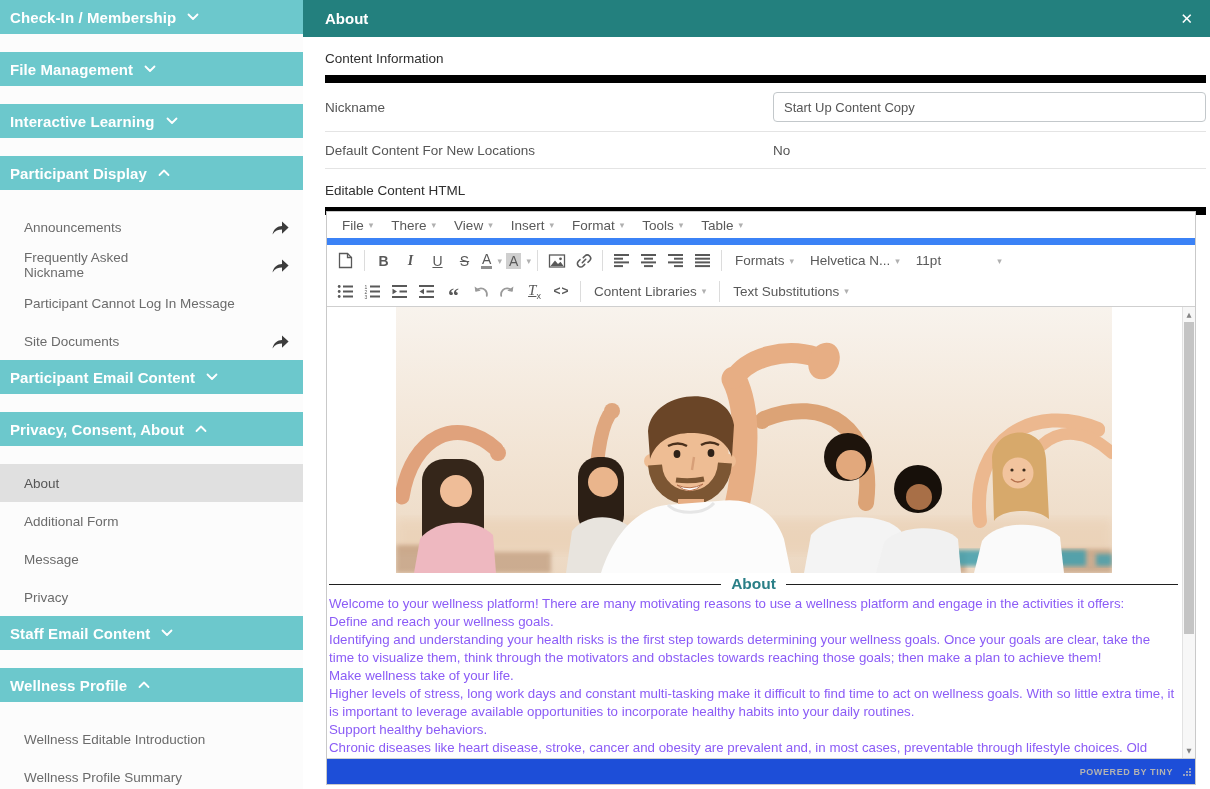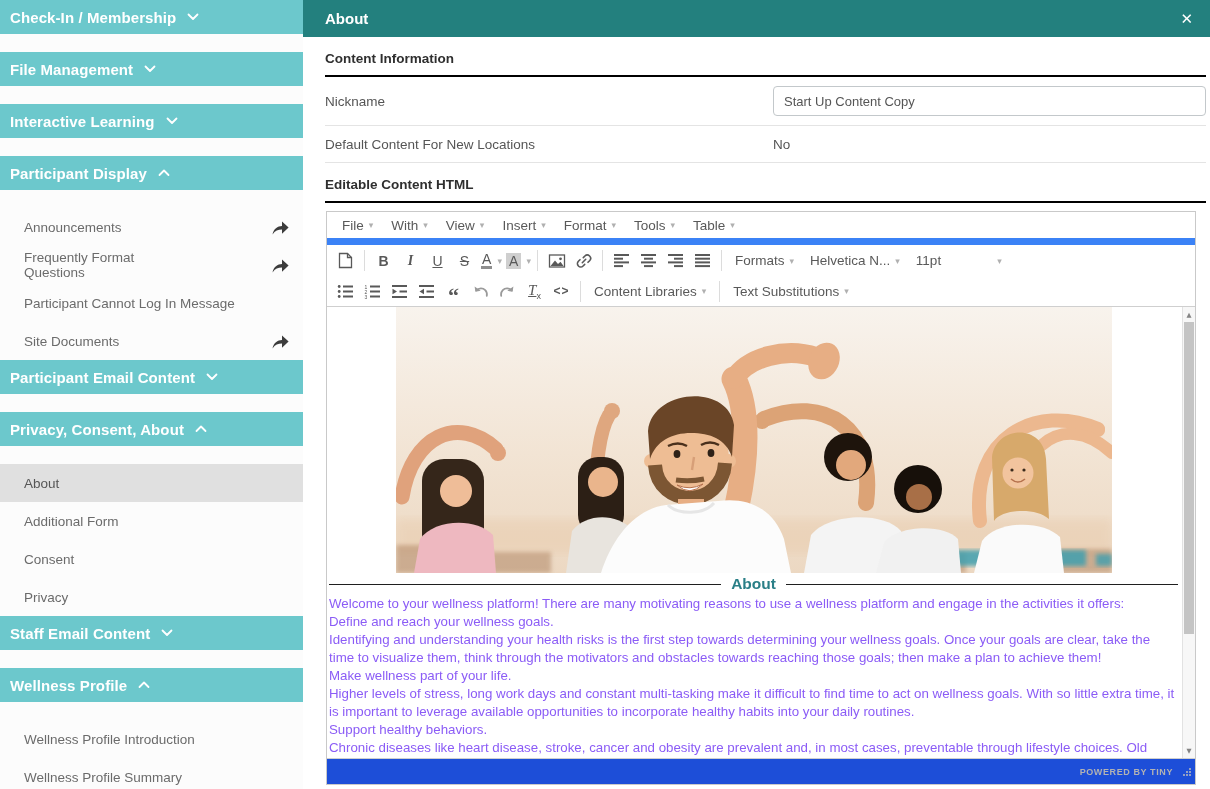--- a/index.html
+++ b/index.html
@@ -26,22 +26,22 @@
   .share { display:flex; align-items:center; }
   
   .main { position:absolute; left:303px; top:0; width:907px; height:789px; background:#fff; }
   .main-header {
     height:37px; background:#23807e; color:#fff; display:flex; align-items:center;
     padding:0 17px 0 22px;
   }
   .main-title { flex:1; font-size:15px; font-weight:600; }
   .close-x { font-size:15px; font-weight:700; cursor:pointer; }
   .section-head {
-    margin:0 4px 0 22px; padding:14px 0 9px; font-size:13.5px; font-weight:700;
-    color:#2f2f2f; border-bottom:2px solid #000000;
+    margin:0 4px 0 22px; padding:14px 0 9px; font-size:13.5px; font-weight:400;
+    color:#2f2f2f; border-bottom:8px solid #000000;
   }
   .field-row { margin:0 4px 0 22px; display:flex; align-items:center; border-bottom:1px solid #e4e4e4; }
   .row1 { height:49px; } .row2 { height:37px; }
   .field-label { flex:1; font-size:13.5px; color:#555; }
   .field-col { width:433px; }
   .nickname-input {
     width:100%; height:30px; border:1px solid #c3c8cb; border-radius:4px; padding:13px 10px;
     font-size:13px; color:#555; font-family:inherit; outline:none; background:#fff;
   }
   .plain-value { font-size:13.5px; color:#555; }
@@ -136,21 +136,21 @@
   <div class="side-sub">
     <span>Announcements</span>
       <span class="flexsp"></span>
     <span class="share">
         <svg width="19" height="17" viewBox="0 0 19 17">
           <path d="M1.5 15.5 C2.6 9.6 6.6 7.1 11 6.9 L11 2.4 L17.6 8.6 L11 14.7 L11 10.6 C7.1 10.6 4 11.8 1.5 15.5 Z" fill="#3c3c3c"></path>
         </svg>
       </span>
   </div>
   <div class="side-sub">
-    <span>Frequently Format Questions</span>
+    <span>Frequently Asked Nickname</span>
       <span class="flexsp"></span>
     <span class="share">
         <svg width="19" height="17" viewBox="0 0 19 17">
           <path d="M1.5 15.5 C2.6 9.6 6.6 7.1 11 6.9 L11 2.4 L17.6 8.6 L11 14.7 L11 10.6 C7.1 10.6 4 11.8 1.5 15.5 Z" fill="#3c3c3c"></path>
         </svg>
       </span>
   </div>
   <div class="side-sub">
     <span>Participant Cannot Log In Message</span>
   </div>
@@ -181,21 +181,21 @@
       </span>
   </div>
 
   <div class="side-sub selected">
     <span>About</span>
   </div>
   <div class="side-sub">
     <span>Additional Form</span>
   </div>
   <div class="side-sub">
-    <span>Consent</span>
+    <span>Message</span>
   </div>
   <div class="side-sub">
     <span>Privacy</span>
   </div>
 
   <div class="side-header">
     <span class="sh-label">Staff Email Content</span>
     <span class="chev">
         <svg width="12" height="8" viewBox="0 0 12 8">
           <polyline points="1.5,1.5 6,6 10.5,1.5" fill="none" stroke="#fff" stroke-width="1.8" stroke-linecap="round" stroke-linejoin="round"></polyline>
@@ -204,21 +204,21 @@
   </div>
   <div class="side-header">
     <span class="sh-label">Wellness Profile</span>
     <span class="chev">
         <svg width="12" height="8" viewBox="0 0 12 8">
           <polyline points="1.5,6 6,1.5 10.5,6" fill="none" stroke="#fff" stroke-width="1.8" stroke-linecap="round" stroke-linejoin="round"></polyline>
         </svg>
       </span>
   </div>
   <div class="side-sub">
-    <span>Wellness Profile Introduction</span>
+    <span>Wellness Editable Introduction</span>
   </div>
   <div class="side-sub">
     <span>Wellness Profile Summary</span>
   </div>
 </div>
 
 <div class="main">
   <div class="main-header">
     <span class="main-title">About</span>
     <span class="close-x">✕</span>
@@ -237,21 +237,21 @@
 
   <div class="section-head">Editable Content HTML</div>
 
   <div class="editor">
 
     <div class="menubar">
       <span class="menu-item dcaret">
           <span>File</span>
         </span>
       <span class="menu-item dcaret">
-          <span>With</span>
+          <span>There</span>
         </span>
       <span class="menu-item dcaret">
           <span>View</span>
         </span>
       <span class="menu-item dcaret">
           <span>Insert</span>
         </span>
       <span class="menu-item dcaret">
           <span>Format</span>
         </span>
@@ -541,21 +541,21 @@
 
         <div class="about-heading">
           <span class="hline"></span>
           <span class="htxt">About</span>
           <span class="hline"></span>
         </div>
 
         <p class="para">Welcome to your wellness platform! There are many motivating reasons to use a wellness platform and engage in the activities it offers:</p>
         <p class="para b">Define and reach your wellness goals.</p>
         <p class="para">Identifying and understanding your health risks is the first step towards determining your wellness goals. Once your goals are clear, take the time to visualize them, think through the motivators and obstacles towards reaching those goals; then make a plan to achieve them!</p>
-        <p class="para b">Make wellness part of your life.</p>
+        <p class="para b">Make wellness take of your life.</p>
         <p class="para">Higher levels of stress, long work days and constant multi-tasking make it difficult to find time to act on wellness goals. With so little extra time, it is important to leverage available opportunities to incorporate healthy habits into your daily routines.</p>
         <p class="para b">Support healthy behaviors.</p>
         <p class="para">Chronic diseases like heart disease, stroke, cancer and obesity are prevalent and, in most cases, preventable through lifestyle choices. Old habits are</p>
       </div>
 
       <div class="vscroll">
         <span class="scroll-btn scroll-up"></span>
         <span class="scroll-thumb"></span>
         <span class="scroll-btn scroll-down"></span>
       </div>

